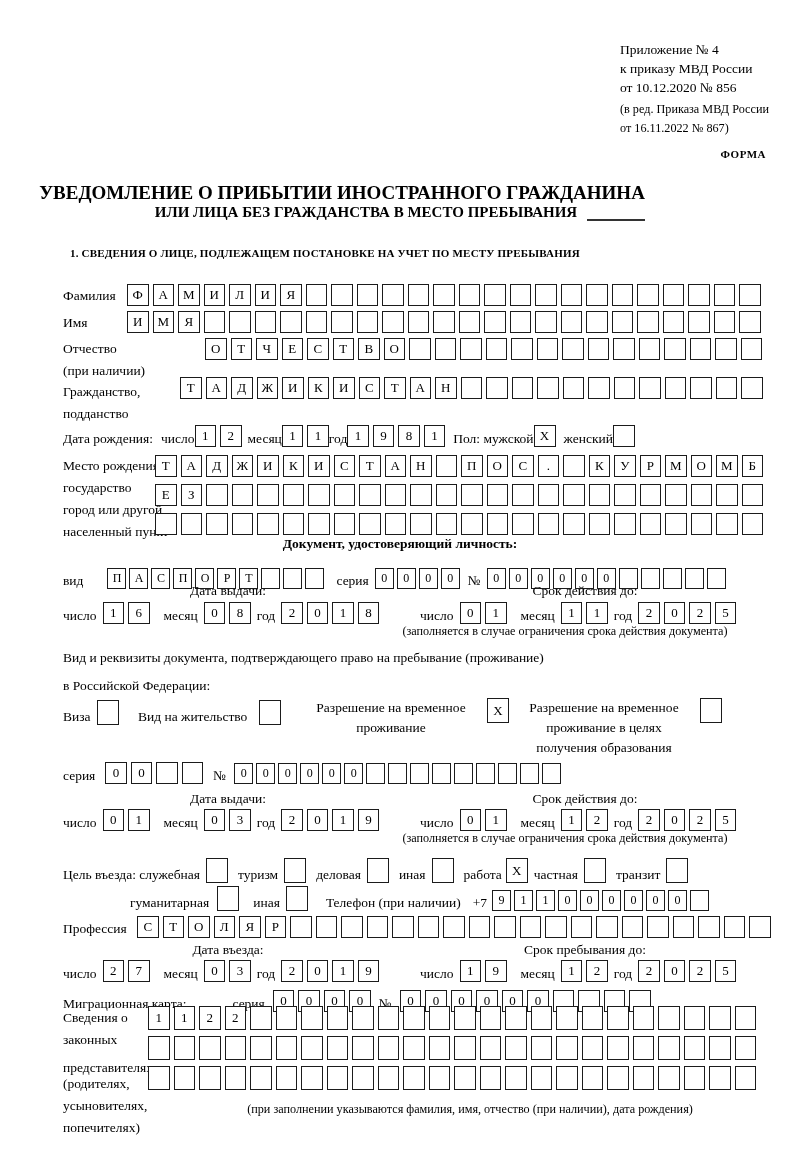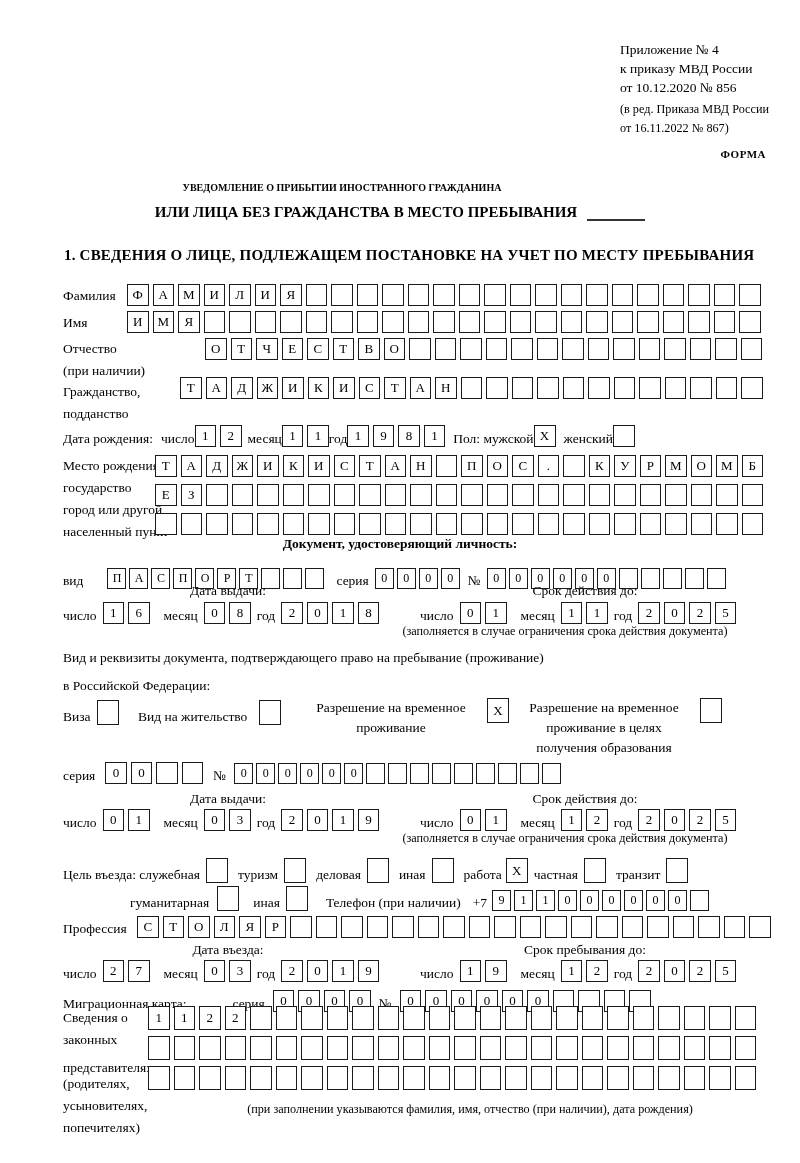--- a/index.html
+++ b/index.html
@@ -29,27 +29,27 @@
 
   <div class="abs" style="left:620px;top:40px;">
     <div class="lbl mline">Приложение № 4</div>
     <div class="lbl mline">к приказу МВД России</div>
     <div class="lbl mline">от 10.12.2020 № 856</div>
     <div class="small mline" style="margin-top:3px;">(в ред. Приказа МВД России</div>
     <div class="small mline">от 16.11.2022 № 867)</div>
   </div>
   <div class="abs b" style="left:620px;top:148px;width:146px;text-align:right;font-size:11px;letter-spacing:.5px;">ФОРМА</div>
 
-  <div class="abs b center" style="left:0;top:182px;width:684px;font-size:10px;">УВЕДОМЛЕНИЕ О ПРИБЫТИИ ИНОСТРАННОГО ГРАЖДАНИНА</div>
+  <div class="abs b center" style="left:0;top:182px;width:684px;font-size:19px;">УВЕДОМЛЕНИЕ О ПРИБЫТИИ ИНОСТРАННОГО ГРАЖДАНИНА</div>
   <div class="flexline b" style="left:0;top:204px;width:800px;justify-content:center;font-size:15px;">
     <span>ИЛИ ЛИЦА БЕЗ ГРАЖДАНСТВА В МЕСТО ПРЕБЫВАНИЯ</span>
     <span class="blank-line"></span>
   </div>
 
-  <div class="abs b" style="left:64px;top:247px;font-size:15px;letter-spacing:.2px;">1. СВЕДЕНИЯ О ЛИЦЕ, ПОДЛЕЖАЩЕМ ПОСТАНОВКЕ НА УЧЕТ ПО МЕСТУ ПРЕБЫВАНИЯ</div>
+  <div class="abs b" style="left:70px;top:247px;font-size:11px;letter-spacing:.2px;">1. СВЕДЕНИЯ О ЛИЦЕ, ПОДЛЕЖАЩЕМ ПОСТАНОВКЕ НА УЧЕТ ПО МЕСТУ ПРЕБЫВАНИЯ</div>
 
   <div class="abs lbl" style="left:63px;top:288px;">Фамилия</div>
   <div class="boxes abs" style="left:127px;top:284px;">
       <span class="cell">Ф</span>
       <span class="cell">А</span>
       <span class="cell">М</span>
       <span class="cell">И</span>
       <span class="cell">Л</span>
       <span class="cell">И</span>
       <span class="cell">Я</span>

